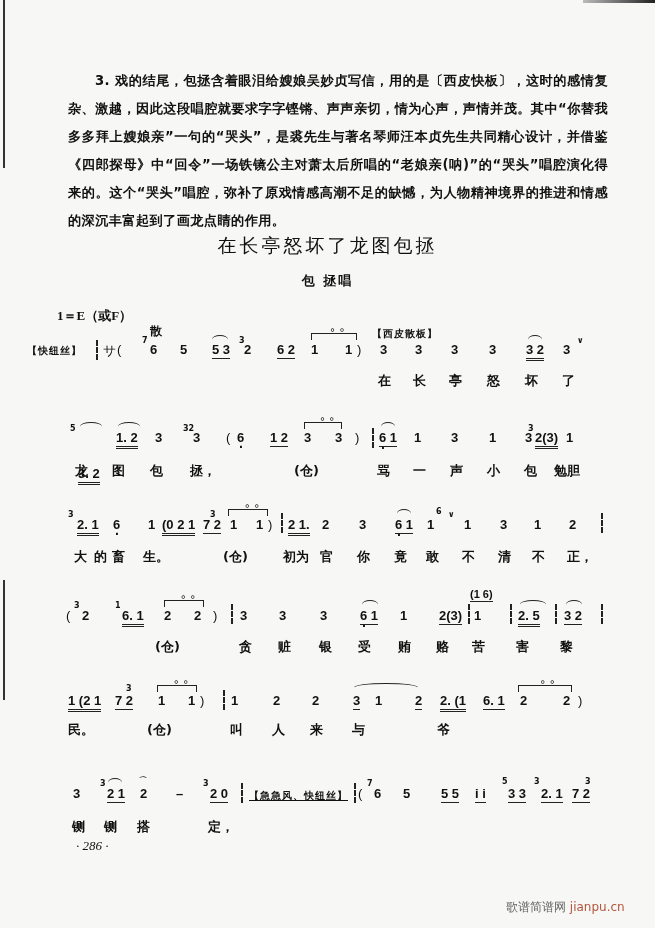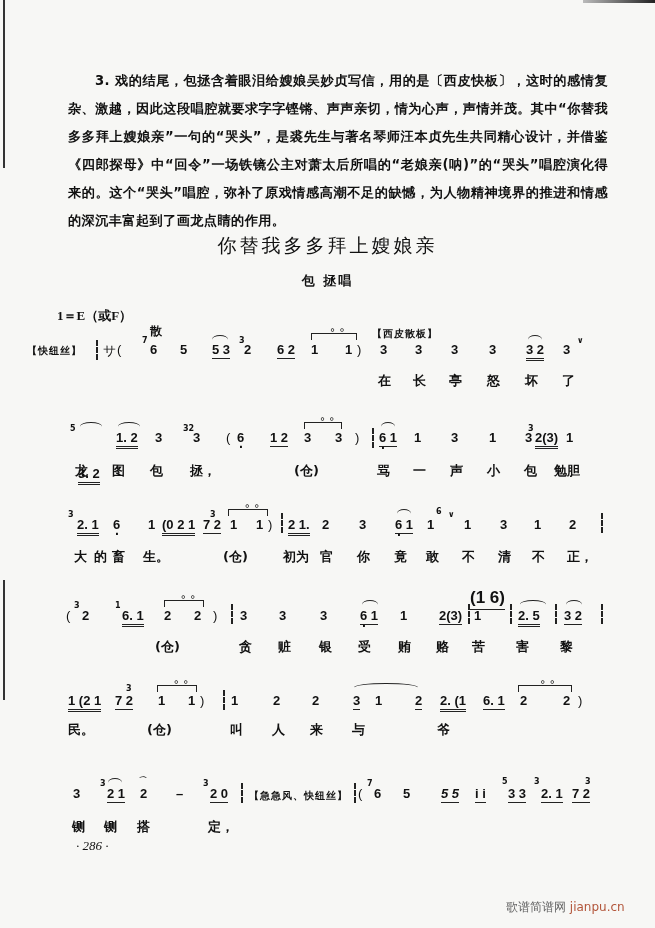--- a/index.html
+++ b/index.html
@@ -47,21 +47,21 @@
 <body>
 
 <div class="edge-line" style="top:0;height:168px;"></div>
 <div class="edge-line" style="top:580px;height:120px;"></div>
 <div class="top-bar"></div>
 
 <div class="prose">
   <p class="indent">3. 戏的结尾，包拯含着眼泪给嫂娘吴妙贞写信，用的是〔西皮快板〕，这时的感情复杂、激越，因此这段唱腔就要求字字铿锵、声声亲切，情为心声，声情并茂。其中“你替我多多拜上嫂娘亲”一句的“哭头”，是裘先生与著名琴师汪本贞先生共同精心设计，并借鉴《四郎探母》中“回令”一场铁镜公主对萧太后所唱的“老娘亲(呐)”的“哭头”唱腔演化得来的。这个“哭头”唱腔，弥补了原戏情感高潮不足的缺憾，为人物精神境界的推进和情感的深沉丰富起到了画龙点睛的作用。</p>
 </div>
 
-<div class="song-title">你替我多多拜上嫂娘亲</div>
+<div class="song-title">在长亭怒坏了龙图包拯</div>
 <div class="singer">包  拯唱</div>
 <div class="key">1＝E（或F）</div>
 
 <div class="score-line" style="top:325px;">
   <span class="ly" style="left:150px;top:-2px;font-size:12px;">散</span>
   <span class="lab" style="left:27px;top:19px;">【快纽丝】</span>
   <span class="bar" style="left:96px;top:15px;"></span>
   <span class="n" style="left:103px;top:17px;font-weight:normal;">サ</span>
   <span class="n" style="left:117px;top:17px;font-weight:normal;">(</span>
   <span class="grace" style="left:142px;top:12px;">7</span>
@@ -187,21 +187,21 @@
   <span class="n" style="left:213px;top:18px;font-weight:normal;">)</span>
   <span class="bar" style="left:231px;top:14px;"></span>
   <span class="n" style="left:240px;top:18px;">3</span>
   <span class="n" style="left:279px;top:18px;">3</span>
   <span class="n" style="left:320px;top:18px;">3</span>
   <span class="slur" style="left:362px;top:10px;width:16px;"></span>
   <span class="n ul dot-below" style="left:360px;top:18px;">6 1</span>
   <span class="n" style="left:400px;top:18px;">1</span>
   <span class="n ul" style="left:439px;top:18px;">2(3)</span>
   <span class="bar" style="left:468px;top:14px;"></span>
-  <span class="n ul" style="left:470px;top:-2px;font-size:17px;">(1 6)</span>
+  <span class="n ul" style="left:470px;top:-2px;font-size:11px;">(1 6)</span>
   <span class="n" style="left:474px;top:18px;">1</span>
   <span class="bar" style="left:510px;top:14px;"></span>
   <span class="slur" style="left:520px;top:10px;width:26px;"></span>
   <span class="n ul2" style="left:518px;top:18px;">2. 5</span>
   <span class="bar" style="left:555px;top:14px;"></span>
   <span class="slur" style="left:566px;top:10px;width:16px;"></span>
   <span class="n ul" style="left:564px;top:18px;">3 2</span>
   <span class="bar" style="left:601px;top:14px;"></span>
   <span class="ly" style="left:155px;top:48px;">(仓)</span>
   <span class="ly" style="left:239px;top:48px;">贪</span>
@@ -250,27 +250,27 @@
   <span class="n" style="left:73px;top:11px;">3</span>
   <span class="grace" style="left:100px;top:5px;">3</span>
   <span class="slur" style="left:108px;top:3px;width:14px;"></span>
   <span class="n ul" style="left:107px;top:11px;">2 1</span>
   <span class="grace" style="left:139px;top:2px;">⌒</span>
   <span class="n" style="left:140px;top:11px;">2</span>
   <span class="n" style="left:176px;top:11px;">–</span>
   <span class="grace" style="left:203px;top:5px;">3</span>
   <span class="n ul" style="left:210px;top:11px;">2 0</span>
   <span class="bar" style="left:241px;top:8px;"></span>
-  <span class="lab" style="left:249px;top:14px;">【急急风、快纽丝】</span>
+  <span class="lab" style="left:249px;top:14px;text-decoration:underline;">【急急风、快纽丝】</span>
   <span class="bar" style="left:354px;top:8px;"></span>
   <span class="n" style="left:358px;top:11px;font-weight:normal;">(</span>
   <span class="grace" style="left:367px;top:5px;">7</span>
   <span class="n" style="left:374px;top:11px;">6</span>
   <span class="n" style="left:403px;top:11px;">5</span>
-  <span class="n ul" style="left:441px;top:11px;font-style:italic;">5 5</span>
+  <span class="n ul" style="left:441px;top:11px;">5 5</span>
   <span class="n ul" style="left:475px;top:11px;">i i</span>
   <span class="grace" style="left:502px;top:3px;">5</span>
   <span class="n ul" style="left:508px;top:11px;">3 3</span>
   <span class="grace" style="left:534px;top:3px;">3</span>
   <span class="n ul" style="left:541px;top:11px;">2. 1</span>
   <span class="grace" style="left:585px;top:3px;">3</span>
   <span class="n ul" style="left:572px;top:11px;">7 2</span>
   <span class="ly" style="left:72px;top:43px;">铡</span>
   <span class="ly" style="left:104px;top:43px;">铡</span>
   <span class="ly" style="left:137px;top:43px;">搭</span>

